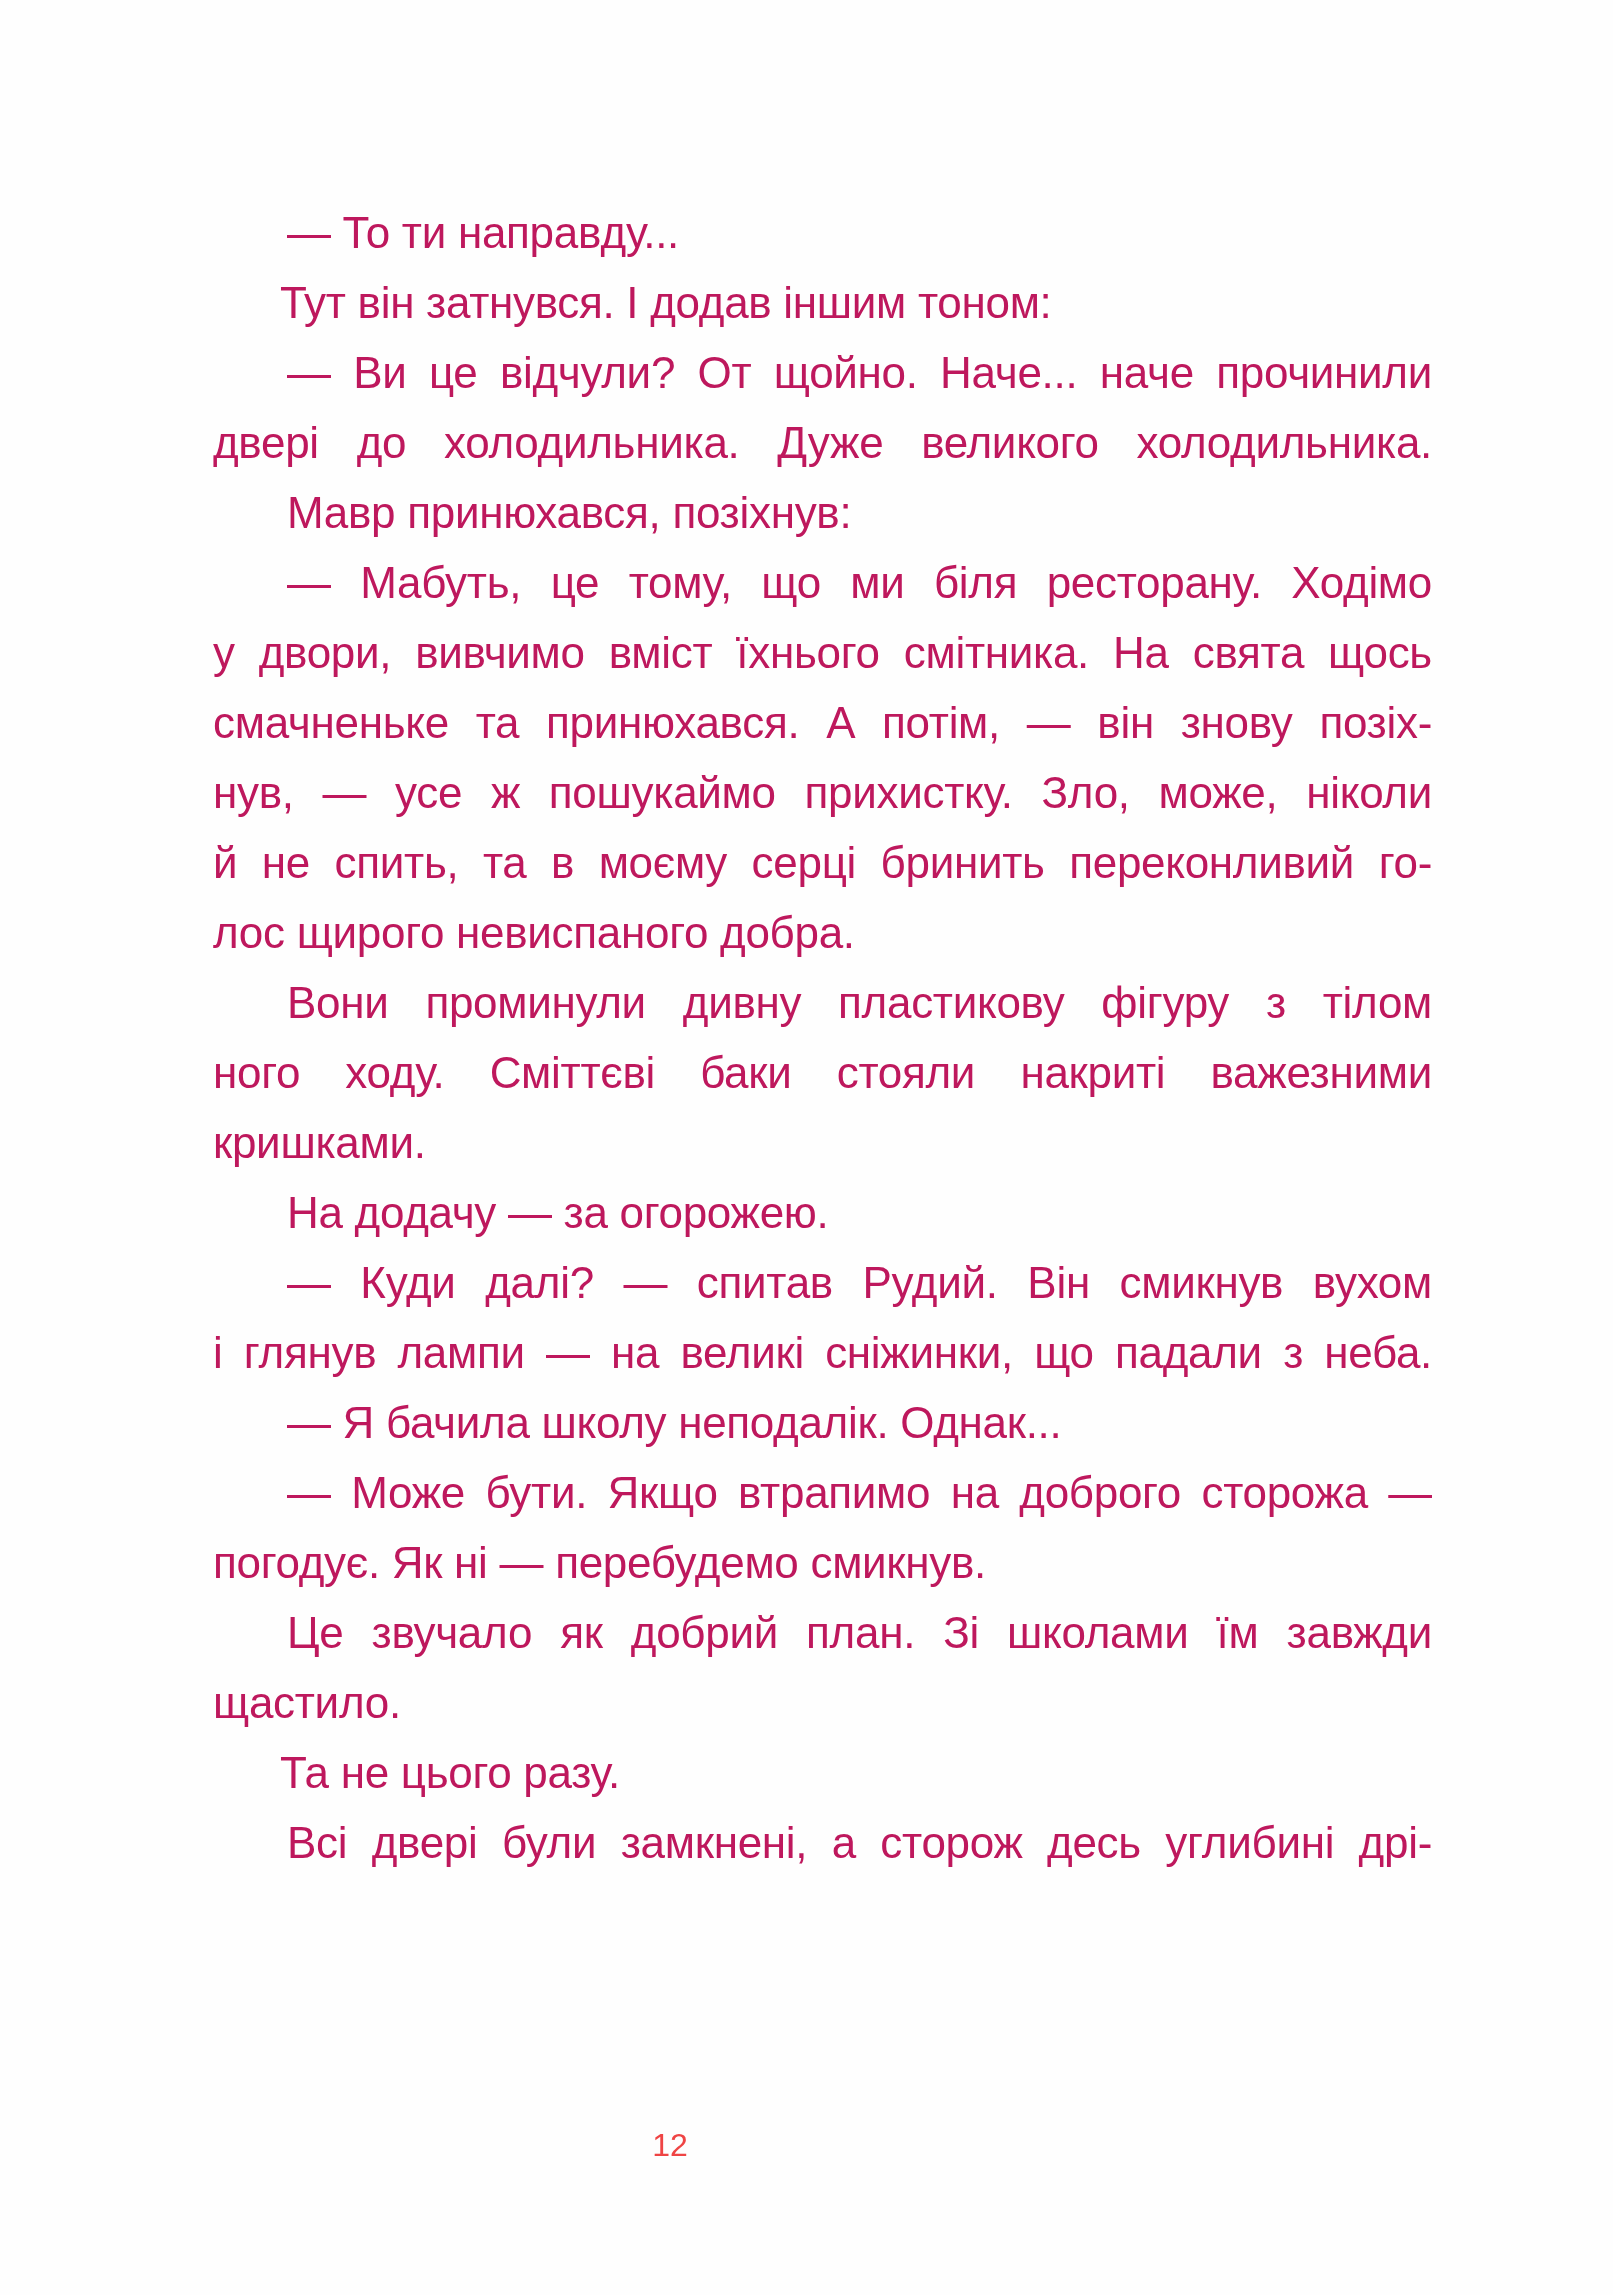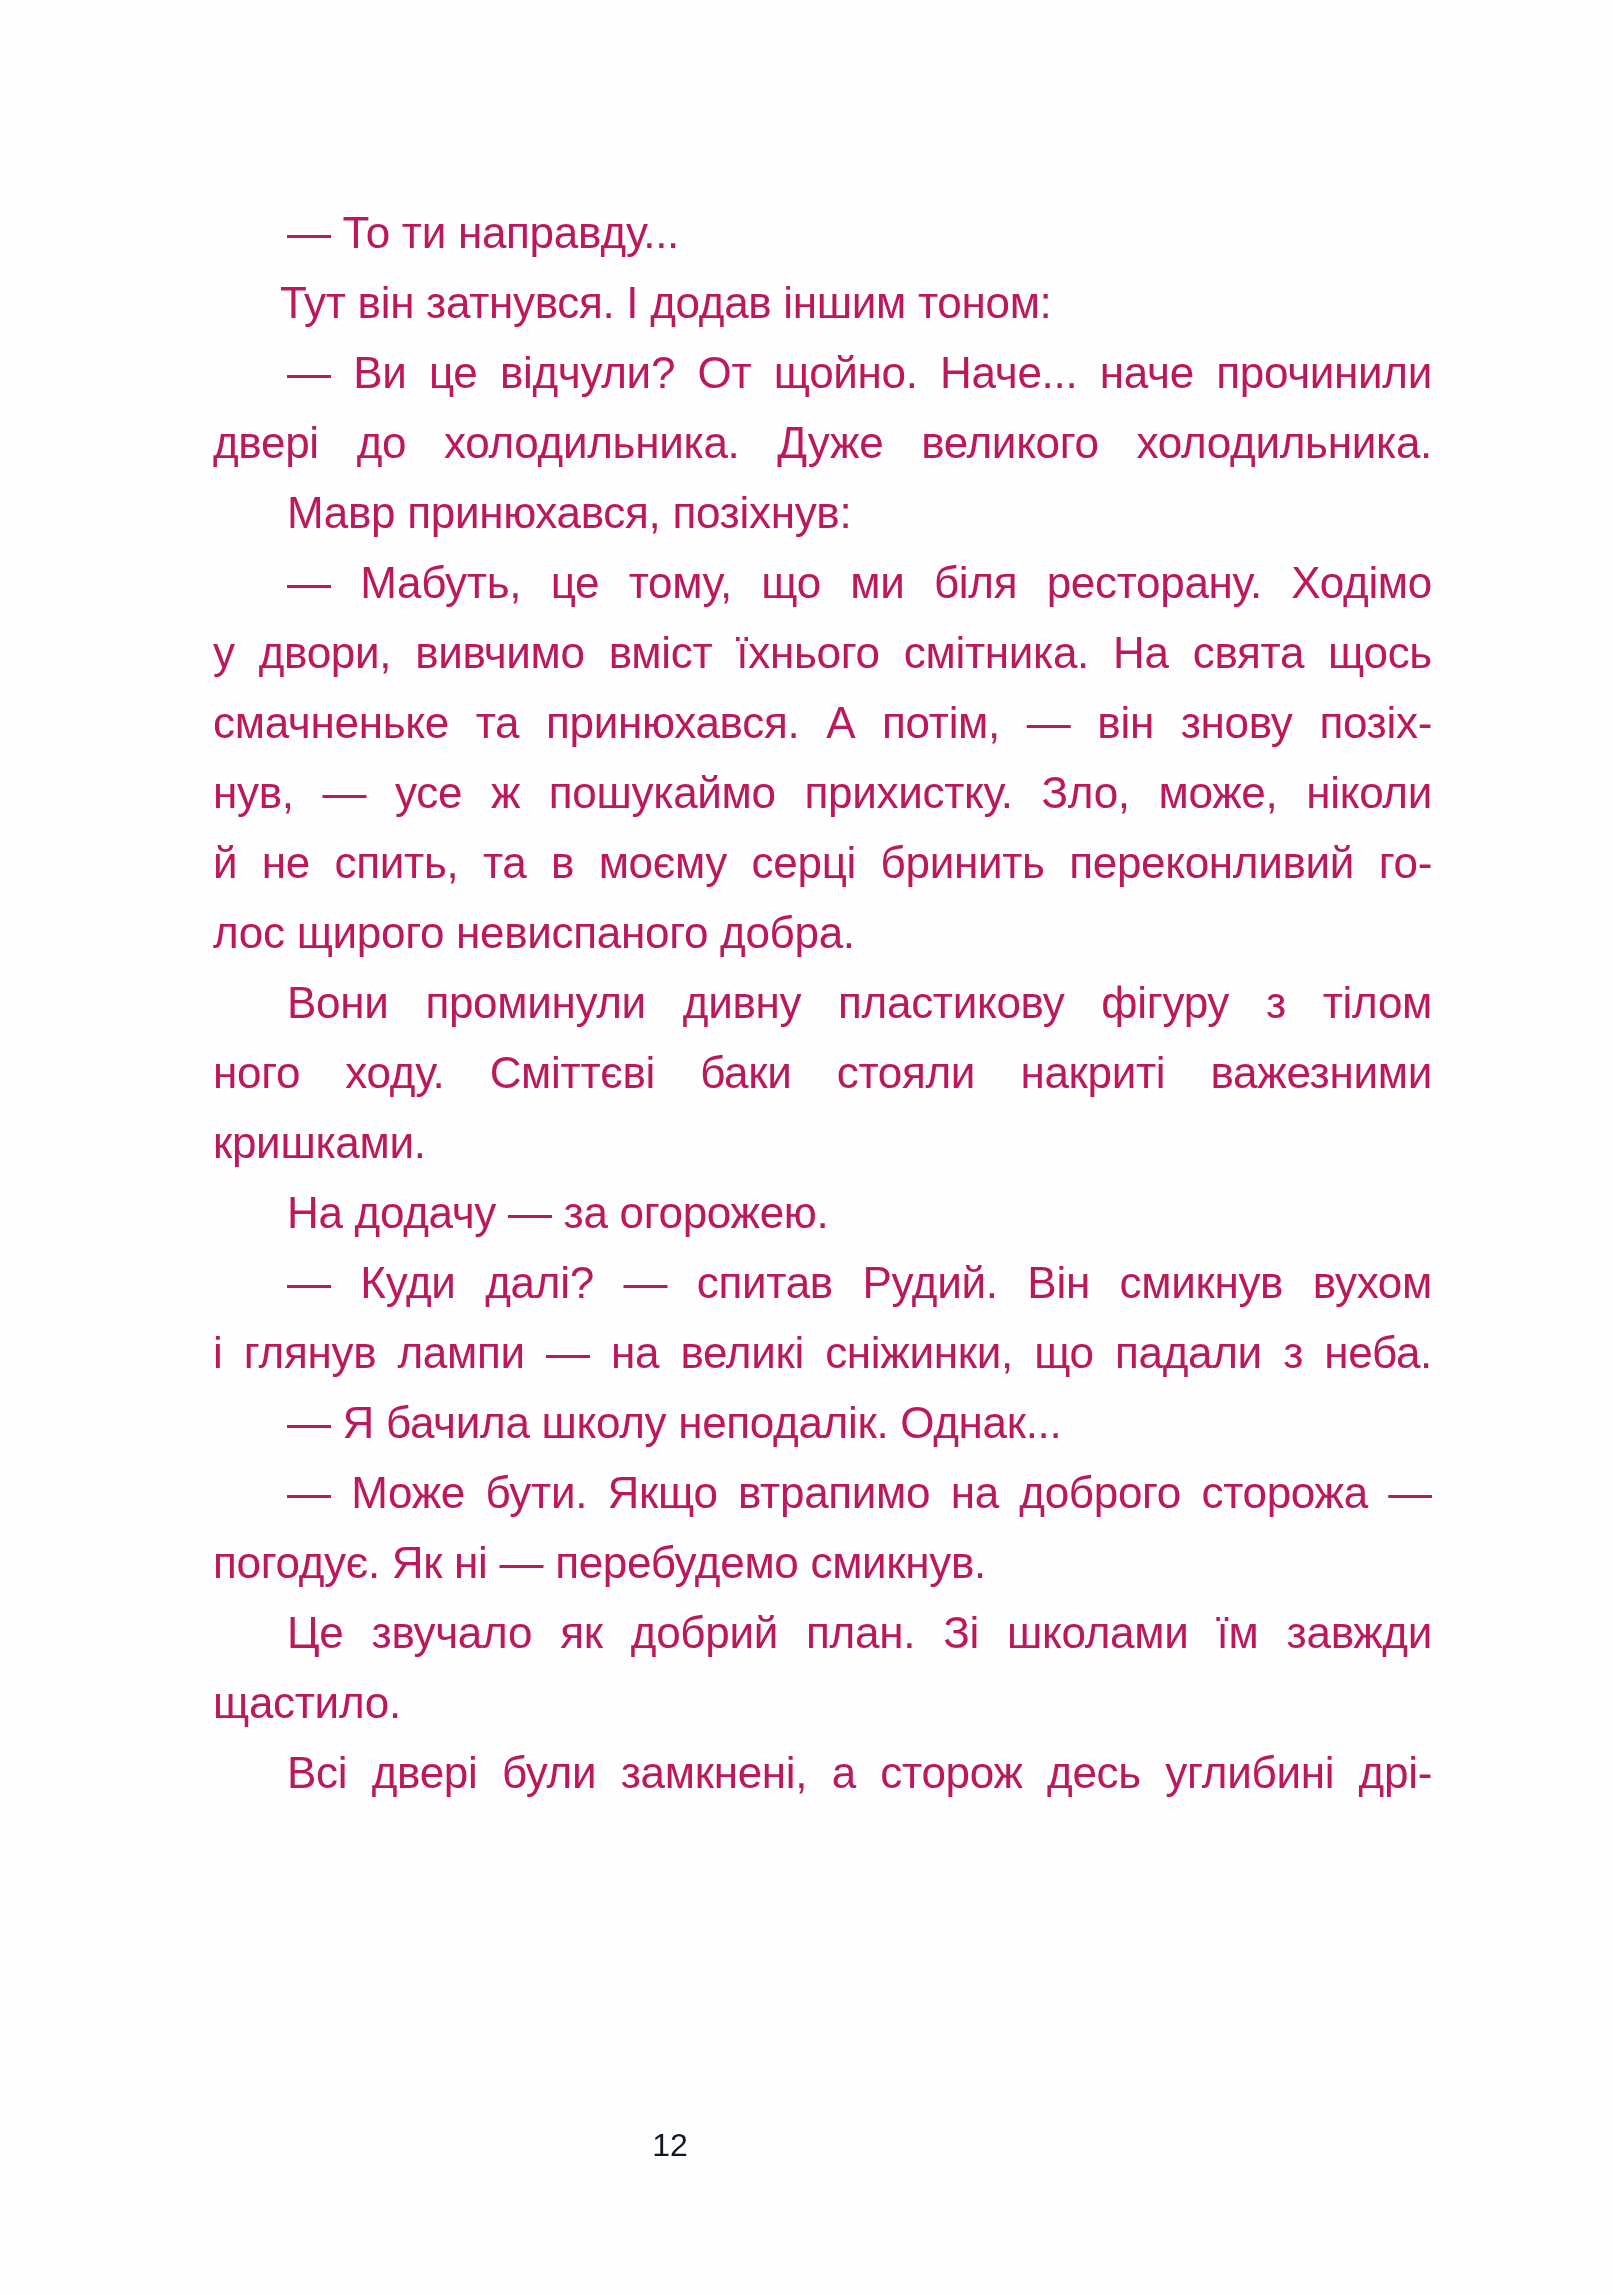--- a/index.html
+++ b/index.html
@@ -16,21 +16,21 @@
     white-space: nowrap;
     letter-spacing: -0.3px;
   }
   .line.just { text-align: justify; text-align-last: justify; white-space: normal; overflow: hidden; }
   .line.indent { padding-left: 74px; }
   .line.indent-s { padding-left: 67px; }
   .page-number {
     position: absolute; left: 0; width: 1340px; top: 2127px;
     text-align: center;
     font-family: "Liberation Sans", sans-serif;
-    font-size: 32px; color: #0f172a;
+    font-size: 32px; color: #ef4444;
   }
 </style>
 </head>
 <body>
 
 <div class="page">
   <div class="text-block">
     <div class="line indent">— То ти направду...</div>
     <div class="line indent-s">Тут він затнувся. І додав іншим тоном:</div>
     <div class="line indent just">— Ви це відчули? От щойно. Наче... наче прочинили</div>
@@ -46,18 +46,19 @@
     <div class="line just">ного ходу. Сміттєві баки стояли накриті важезними</div>
     <div class="line">кришками.</div>
     <div class="line indent">На додачу — за огорожею.</div>
     <div class="line indent just">— Куди далі? — спитав Рудий. Він смикнув вухом</div>
     <div class="line just">і глянув лампи — на великі сніжинки, що падали з неба.</div>
     <div class="line indent">— Я бачила школу неподалік. Однак...</div>
     <div class="line indent just">— Може бути. Якщо втрапимо на доброго сторожа —</div>
     <div class="line">погодує. Як ні — перебудемо смикнув.</div>
     <div class="line indent just">Це звучало як добрий план. Зі школами їм завжди</div>
     <div class="line">щастило.</div>
+    <div class="line indent-s">Та не цього разу.</div>
     <div class="line indent just">Всі двері були замкнені, а сторож десь углибині дрі-</div>
   </div>
 
   <div class="page-number">12</div>
 </div>
 
 
 </body></html>

